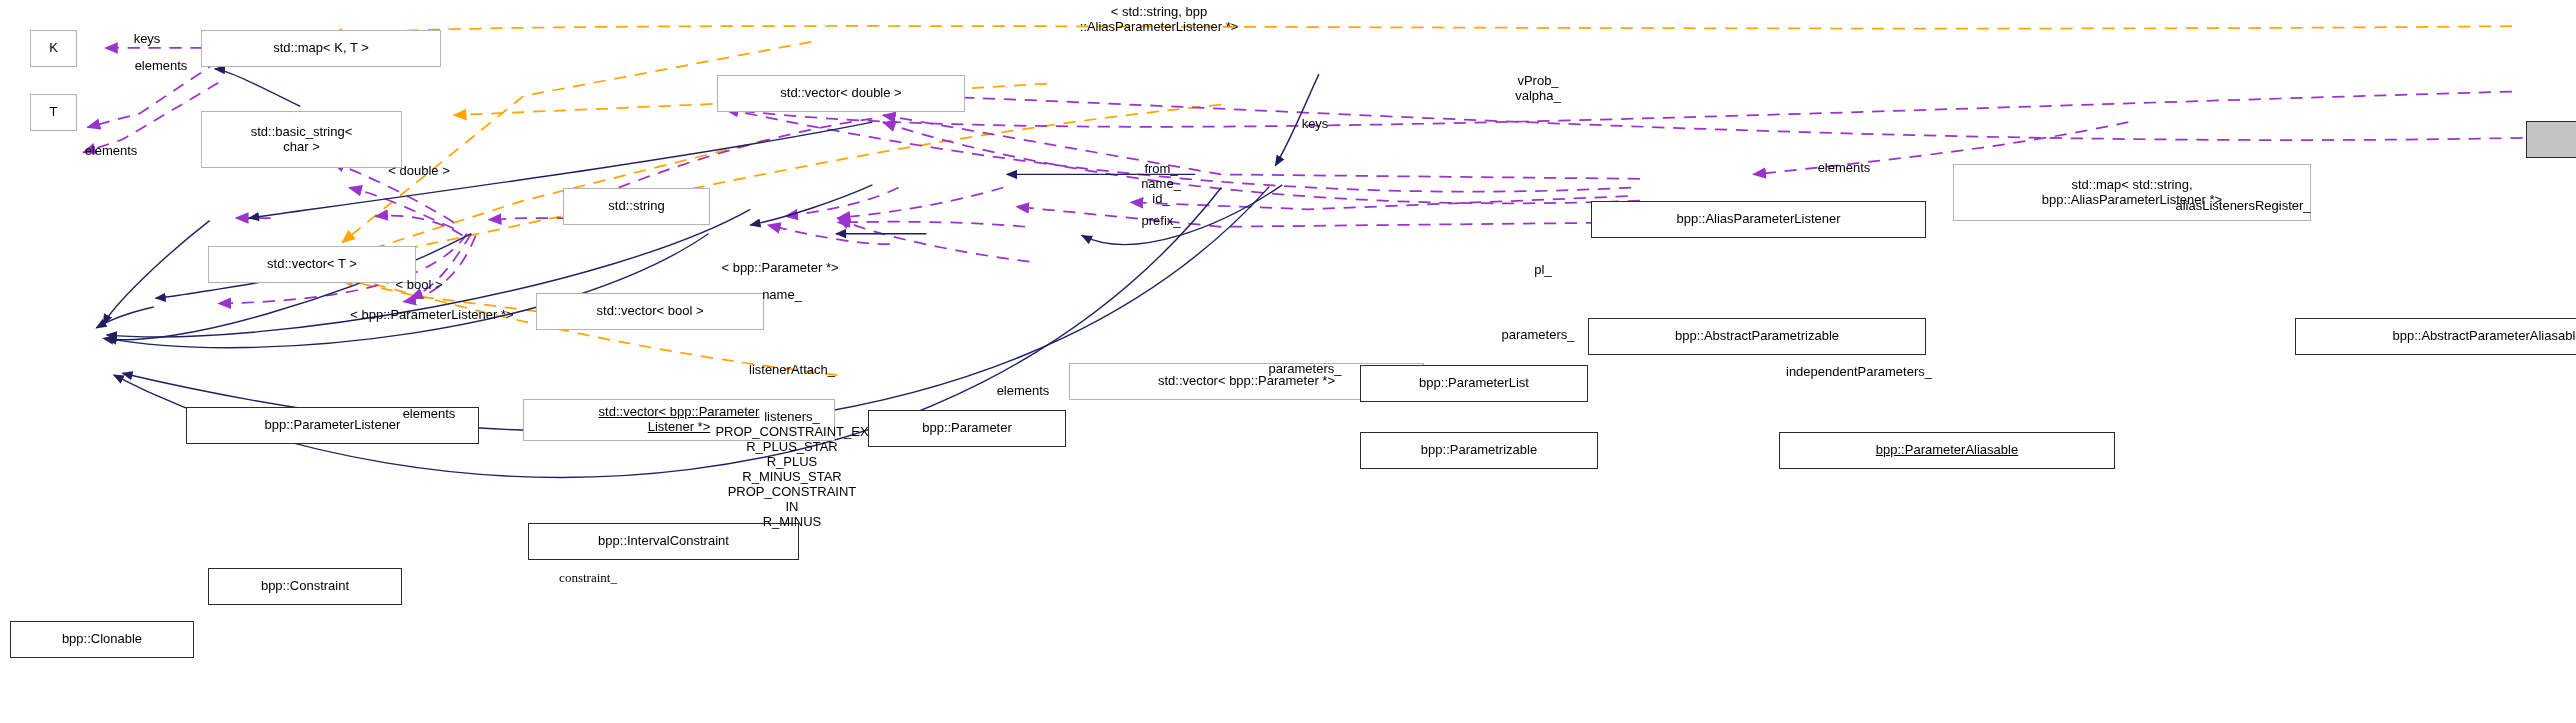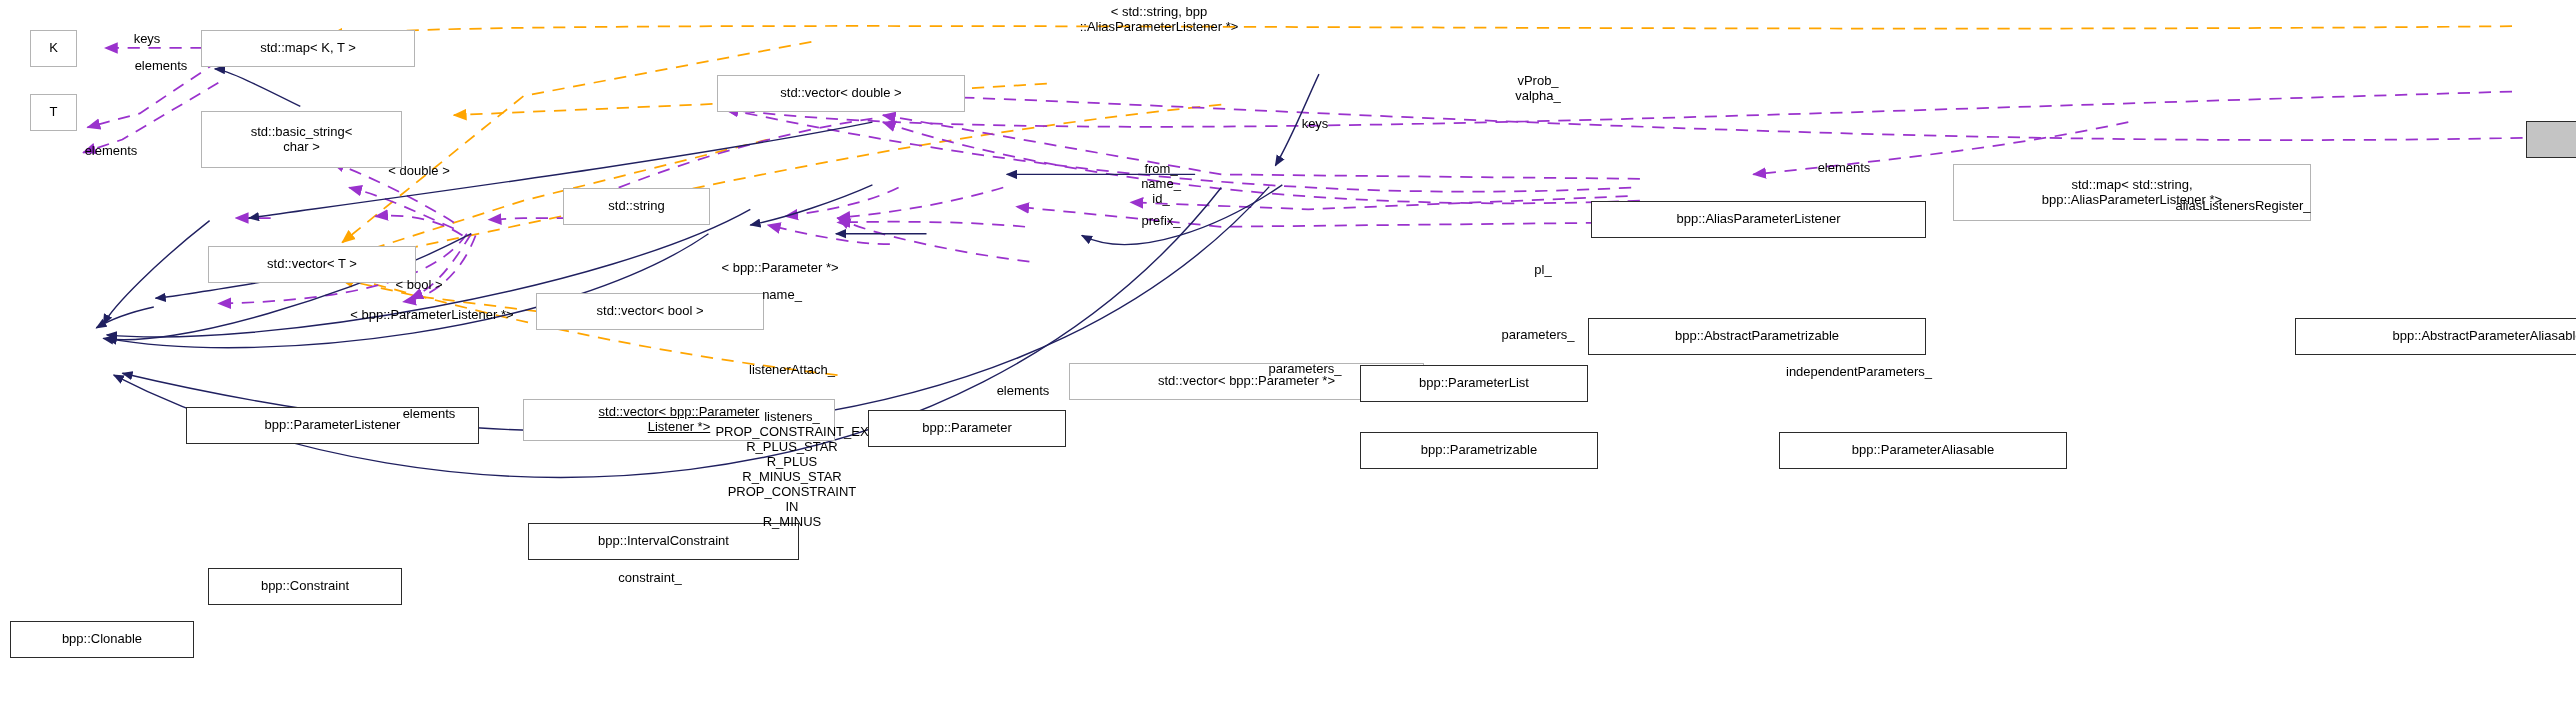--- a/index.html
+++ b/index.html
@@ -112,40 +112,40 @@
         <path d="M 240 253 C 180 300 130 350 118 372"></path>
         <path d="M 320 320 C 260 330 200 340 178 342"></path>
         <path d="M 176 352 C 140 360 120 370 110 376"></path>
         <path d="M 540 268 C 400 340 200 400 118 388"></path>
       </g>
     </g>
   </svg>
 
   <div id="nodes-layer">
       <div class="node plain" style="left: 30px; top: 30px; width: 47px; height: 37px;">K</div>
-      <div class="node plain" style="left: 201px; top: 30px; width: 214px; height: 37px;">std::map&lt; K, T &gt;</div>
+      <div class="node plain" style="left: 201px; top: 30px; width: 240px; height: 37px;">std::map&lt; K, T &gt;</div>
       <div class="node plain" style="left: 30px; top: 94px; width: 47px; height: 37px;">T</div>
       <div class="node plain" style="left: 201px; top: 111px; width: 201px; height: 57px;">std::basic_string&lt;
 char &gt;</div>
       <div class="node plain" style="left: 717px; top: 75px; width: 248px; height: 37px;">std::vector&lt; double &gt;</div>
       <div class="node plain" style="left: 563px; top: 188px; width: 147px; height: 37px;">std::string</div>
       <div class="node plain" style="left: 208px; top: 246px; width: 208px; height: 37px;">std::vector&lt; T &gt;</div>
       <div class="node plain" style="left: 536px; top: 293px; width: 228px; height: 37px;">std::vector&lt; bool &gt;</div>
       <div class="node plain" style="left: 523px; top: 399px; width: 312px; height: 42px; text-decoration: underline;">std::vector&lt; bpp::Parameter
 Listener *&gt;</div>
       <div class="node plain" style="left: 1069px; top: 363px; width: 355px; height: 37px;">std::vector&lt; bpp::Parameter *&gt;</div>
       <div class="node plain" style="left: 1953px; top: 141px; width: 358px; height: 57px; margin-top: 23px;">std::map&lt; std::string,
 bpp::AliasParameterListener *&gt;</div>
       <div class="node klass" style="left: 186px; top: 407px; width: 293px; height: 37px;">bpp::ParameterListener</div>
       <div class="node klass" style="left: 868px; top: 410px; width: 198px; height: 37px;">bpp::Parameter</div>
       <div class="node klass" style="left: 1360px; top: 365px; width: 228px; height: 37px;">bpp::ParameterList</div>
       <div class="node klass" style="left: 1591px; top: 201px; width: 335px; height: 37px;">bpp::AliasParameterListener</div>
       <div class="node klass" style="left: 1588px; top: 318px; width: 338px; height: 37px;">bpp::AbstractParametrizable</div>
       <div class="node klass" style="left: 1360px; top: 432px; width: 238px; height: 37px;">bpp::Parametrizable</div>
-      <div class="node klass" style="left: 1779px; top: 432px; width: 288px; height: 37px;">bpp::ParameterAliasable</div>
+      <div class="node klass" style="left: 1779px; top: 432px; width: 336px; height: 37px; text-decoration: underline;">bpp::ParameterAliasable</div>
       <div class="node klass" style="left: 2295px; top: 318px; width: 385px; height: 37px;">bpp::AbstractParameterAliasable</div>
       <div class="node current" style="left: 2526px; top: 121px; width: 174px; height: 37px;">bpp::Simplex</div>
       <div class="node klass" style="left: 528px; top: 523px; width: 271px; height: 37px;">bpp::IntervalConstraint</div>
       <div class="node klass" style="left: 208px; top: 568px; width: 194px; height: 37px;">bpp::Constraint</div>
       <div class="node klass" style="left: 10px; top: 621px; width: 184px; height: 37px;">bpp::Clonable</div>
     </div>
   <div id="labels-layer">
       <div class="edge-label" style="left: 147px; top: 32px;">keys</div>
       <div class="edge-label" style="left: 161px; top: 59px;">elements</div>
       <div class="edge-label" style="left: 111px; top: 144px;">elements</div>
@@ -173,17 +173,17 @@
       <div class="edge-label" style="left: 429px; top: 407px;">elements</div>
       <div class="edge-label" style="left: 792px; top: 363px;">listenerAttach_</div>
       <div class="edge-label" style="left: 792px; top: 410px;">listeners_
 PROP_CONSTRAINT_EX
 R_PLUS_STAR
 R_PLUS
 R_MINUS_STAR
 PROP_CONSTRAINT
 IN
 R_MINUS</div>
-      <div class="edge-label" style="left: 650px; top: 571px;">constraint_</div>
+      <div class="edge-label" style="left: 588px; top: 571px; font-family: Liberation Serif, serif;">constraint_</div>
     </div>
 
 </div>
 
 
 </body></html>

